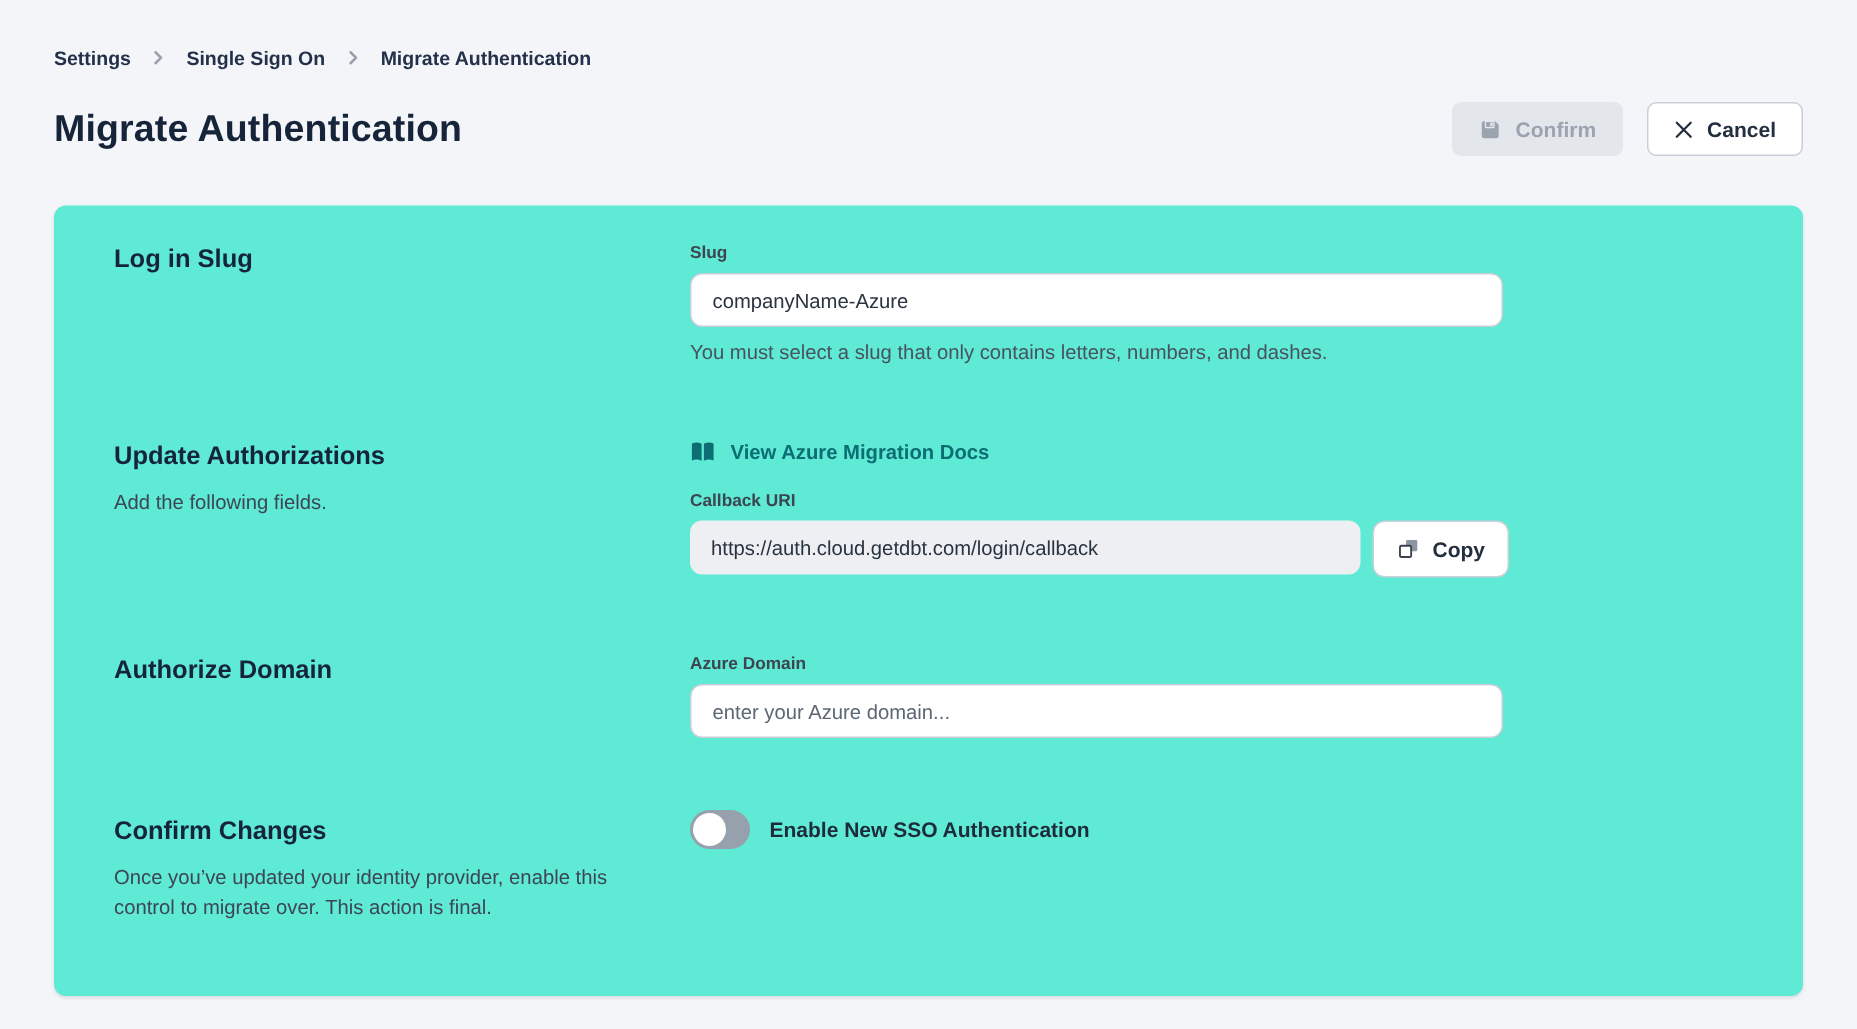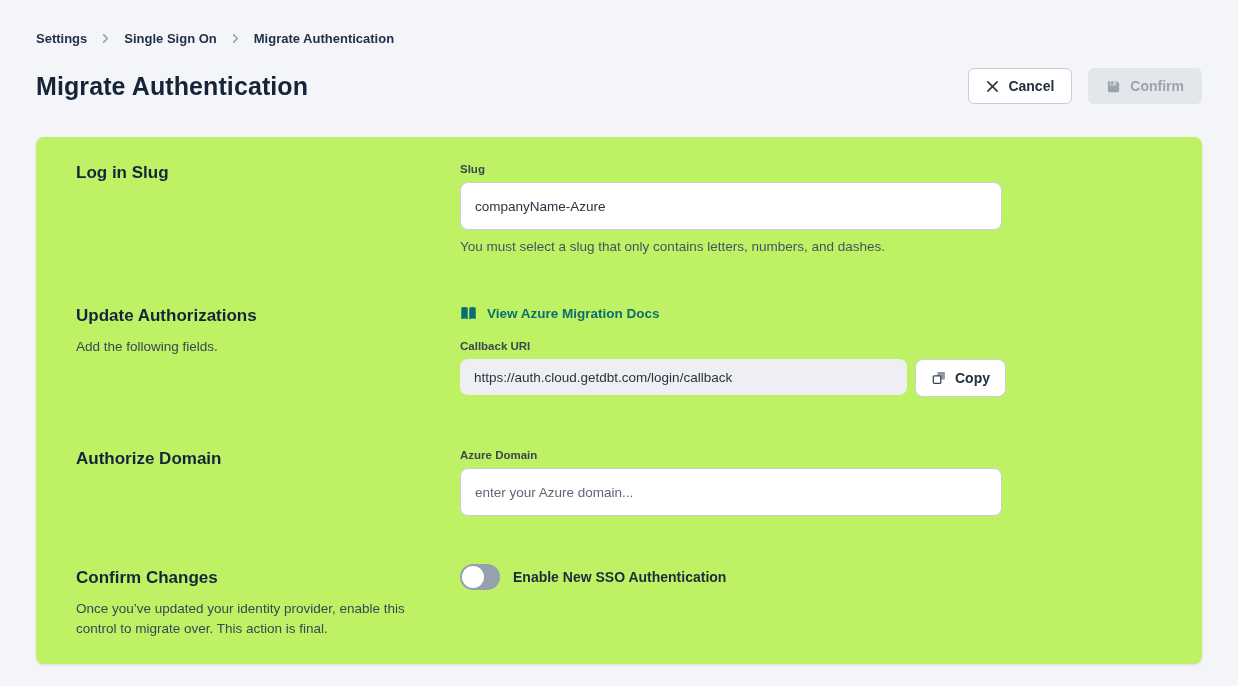--- a/index.html
+++ b/index.html
@@ -31,35 +31,35 @@
     display: inline-flex; align-items: center; gap: 9px;
     height: 36px; padding: 0 17px; border-radius: 6px;
     font-size: 14px; font-weight: 600; cursor: pointer;
     font-family: "Liberation Sans", sans-serif;
   }
   .btn-cancel { background: #ffffff; border: 1px solid #c9cfd8; color: #232f3e; }
   .btn-confirm { background: #e3e6eb; border: 1px solid #e3e6eb; color: #9ba3b1; cursor: default; }
 
   
   .card {
-    margin-top: 33px; background: #bef264; border-radius: 8px;
+    margin-top: 33px; background: #5eead4; border-radius: 8px;
     box-shadow: 0 1px 3px rgba(20,30,50,0.08), 0 1px 2px rgba(20,30,50,0.04);
     padding: 26px 40px 16px 40px;
     height: 527px;
   }
   .section-row { display: flex; margin-bottom: 52px; }
   .section-row:last-child { margin-bottom: 0; }
   .section-left { width: 384px; flex: 0 0 384px; }
   .section-right { flex: 1; }
   .section-heading { font-size: 17px; font-weight: 700; color: #16243a; }
   .section-desc { margin-top: 11px; font-size: 13.5px; line-height: 20px; color: #3c4654; max-width: 332px; }
 
   .field-label { font-size: 11.5px; font-weight: 700; color: #3d4550; display: block; }
   .text-input {
-    margin-top: 7px; width: 542px; height: 48px;
+    margin-top: 7px; width: 542px; height: 36px;
     border: 1px solid #c8cfdb; border-radius: 8px;
     padding: 0 14px; font-size: 13.5px; color: #2a3441;
     font-family: "Liberation Sans", sans-serif; background: #fff; outline: none;
   }
   .text-input::placeholder { color: #5c6775; opacity: 1; }
   .helper-text { margin-top: 9px; font-size: 13.5px; color: #49525f; }
 
   .docs-link {
     display: inline-flex; align-items: center; gap: 10px;
     font-size: 13.5px; font-weight: 700; color: #0c6e72;
@@ -109,37 +109,37 @@
       <svg width="11" height="11" viewBox="0 0 12 12" fill="none">
           <path d="M4 2l4 4-4 4" stroke="#9aa1ad" stroke-width="1.8" stroke-linecap="round" stroke-linejoin="round"></path>
         </svg>
     </span>
     <span class="crumb">Migrate Authentication</span>
   </nav>
 
   <div class="title-row">
     <h1 class="page-title">Migrate Authentication</h1>
     <div class="header-actions">
-      <button class="btn btn-cancel">
-        <span class="icon">
-          <svg width="13" height="13" viewBox="0 0 14 14" fill="none">
-              <path d="M2 2l10 10M12 2L2 12" stroke="#232f3e" stroke-width="1.6" stroke-linecap="round"></path>
-            </svg>
-        </span>
-        <span>Cancel</span>
-      </button>
       <button class="btn btn-confirm">
         <span class="icon">
           <svg width="15" height="15" viewBox="0 0 16 16" fill="none">
               <path d="M2 3.5A1.5 1.5 0 013.5 2h8L14 4.5v8a1.5 1.5 0 01-1.5 1.5h-9A1.5 1.5 0 012 12.5v-9z" fill="#9ba3b1"></path>
               <rect x="4.6" y="2" width="6" height="4.4" rx="0.5" fill="#9ba3b1" stroke="#e3e6eb" stroke-width="1"></rect>
               <rect x="8" y="2.8" width="1.7" height="2.6" rx="0.3" fill="#e3e6eb"></rect>
             </svg>
         </span>
         <span>Confirm</span>
+      </button>
+      <button class="btn btn-cancel">
+        <span class="icon">
+          <svg width="13" height="13" viewBox="0 0 14 14" fill="none">
+              <path d="M2 2l10 10M12 2L2 12" stroke="#232f3e" stroke-width="1.6" stroke-linecap="round"></path>
+            </svg>
+        </span>
+        <span>Cancel</span>
       </button>
     </div>
   </div>
 
   <div class="card">
 
     <div class="section-row">
       <div class="section-left">
         <div class="section-heading">Log in Slug</div>
       </div>

